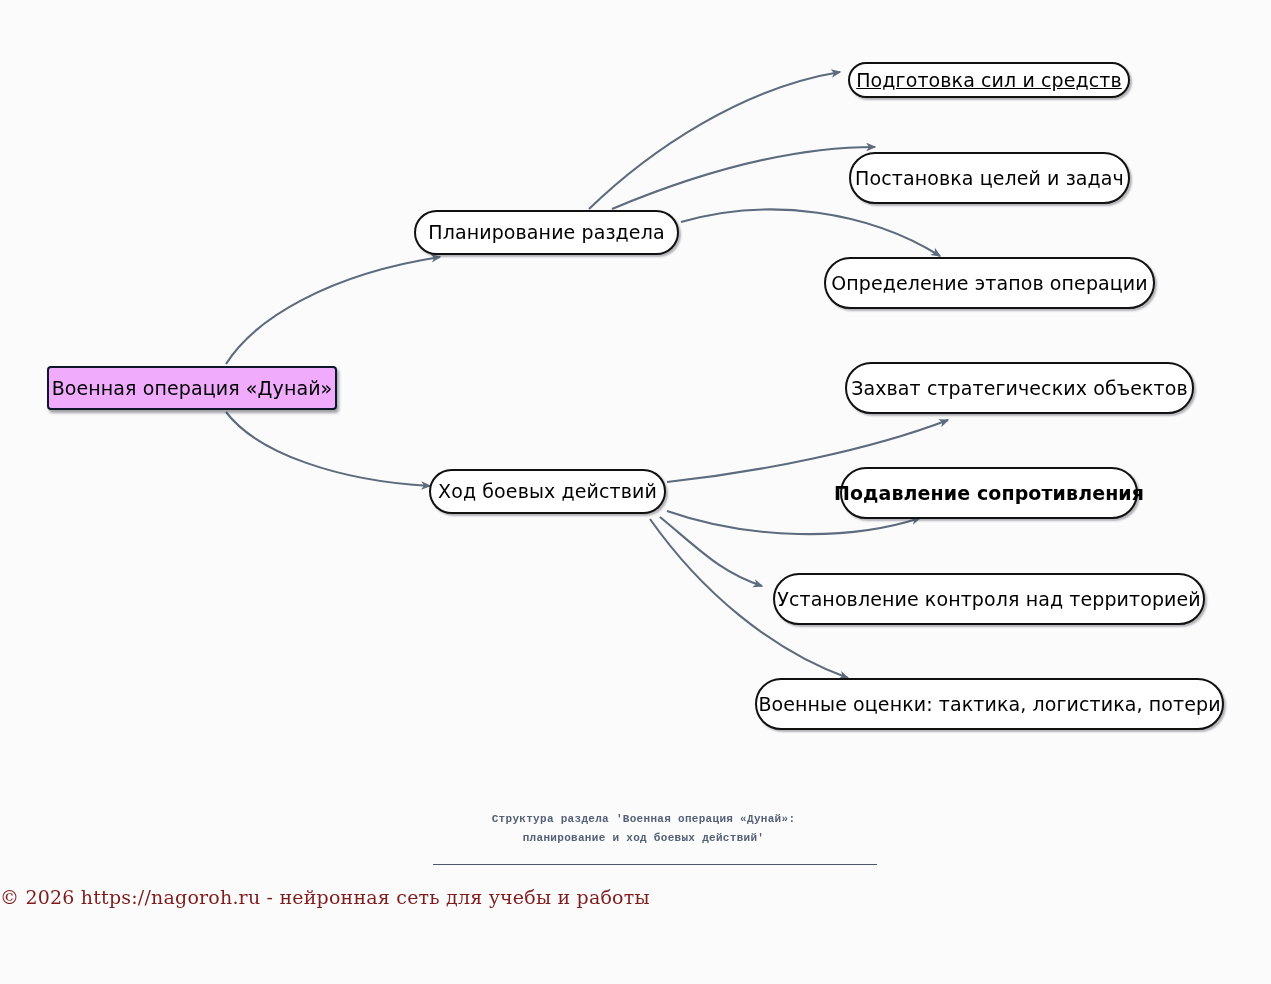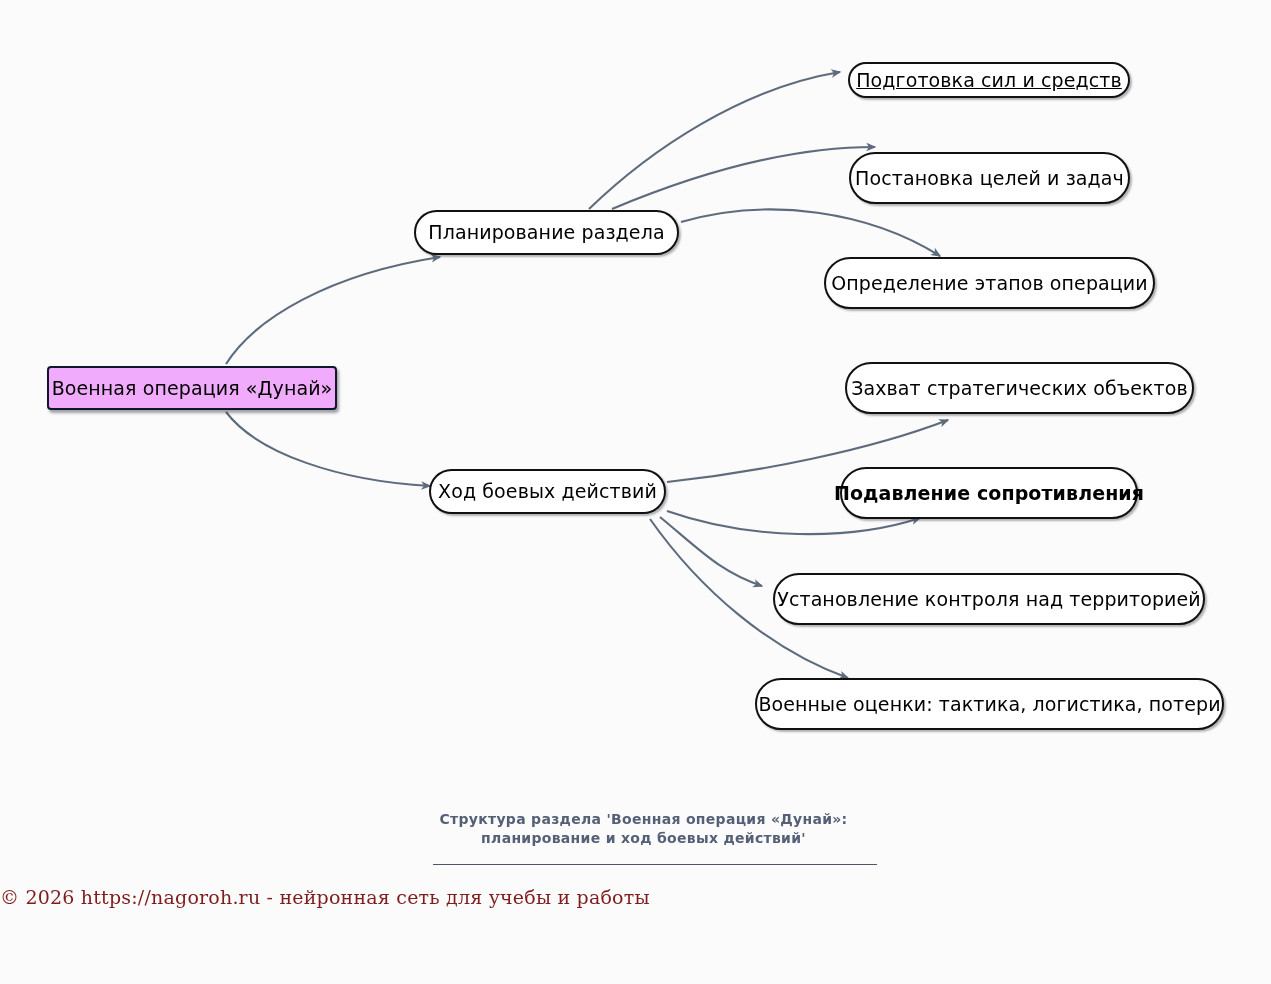--- a/index.html
+++ b/index.html
@@ -36,24 +36,25 @@
     border-radius:4px;
     box-shadow:2px 3px 3px rgba(50,50,60,0.45);
   }
 
   .caption{
     position:absolute;
     left:16px;right:0;
     top:810px;
     text-align:center;
     color:#556076;
-    font-size:14px;
+    font-size:11px;
     font-weight:bold;
     line-height:19px;
     letter-spacing:0.3px;
+    font-family:Liberation Mono, monospace;
   }
   .caption .line{display:block;}
   .divider{
     position:absolute;
     left:433px;
     top:864px;
     width:444px;
     height:0;
     border-top:1.6px solid #4d5666;
   }

